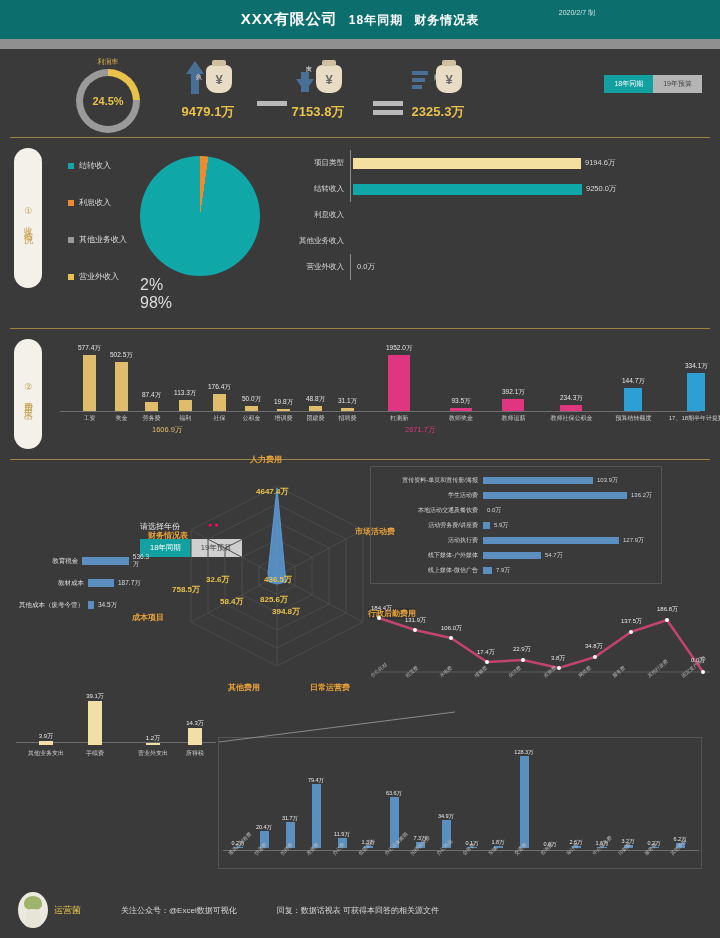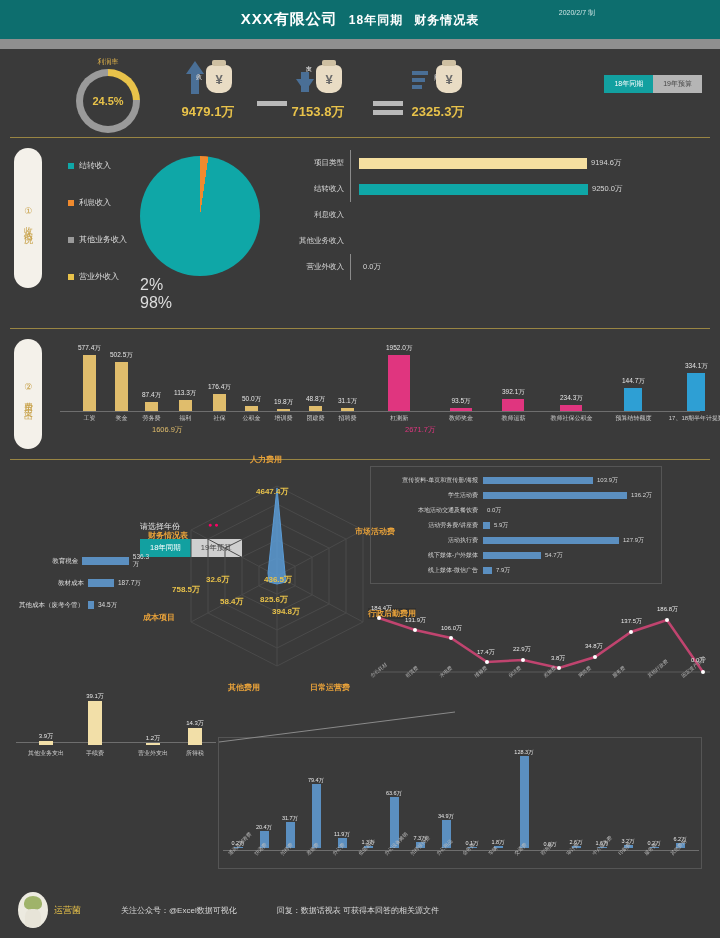--- a/index.html
+++ b/index.html
@@ -62,21 +62,21 @@
   .income{position:relative;height:190px;}
   .legend{position:absolute;left:68px;top:22px;}
   .legend div{display:flex;align-items:center;margin-bottom:26px;font-size:8px;color:#ddd;}
   .legend i{width:6px;height:6px;margin-right:5px;display:inline-block;}
   .pie-wrap{position:absolute;left:140px;top:18px;width:120px;height:120px;}
   .pie{width:120px;height:120px;border-radius:50%;
     background:conic-gradient(from 0deg,#f08a2e 0deg 8deg,#0fa7a7 8deg 360deg);}
   .hbar-chart{position:absolute;left:272px;top:12px;width:420px;}
   .hbar-row{display:flex;align-items:center;height:26px;}
   .hbar-name{width:78px;text-align:right;font-size:7.5px;color:#d8d8d8;padding-right:6px;}
-  .hbar-axis{border-left:1px solid #8a8a8a;height:26px;display:flex;align-items:center;padding-left:8px;flex:1;}
+  .hbar-axis{border-left:1px solid #8a8a8a;height:26px;display:flex;align-items:center;padding-left:2px;flex:1;}
   .hbar{height:11px;}
   .hbar-val{font-size:7.5px;color:#d8d8d8;margin-left:4px;white-space:nowrap;}
   
   .expense{position:relative;height:130px;}
   .colchart{position:absolute;left:60px;top:4px;width:650px;height:100px;}
   .col{position:absolute;bottom:22px;display:flex;flex-direction:column;align-items:center;}
   .col .v{font-size:6.5px;margin-bottom:2px;white-space:nowrap;}
   .col .bar{width:13px;}
   .col .n{position:absolute;top:100%;margin-top:3px;font-size:6px;color:#cfcfcf;white-space:nowrap;}
   .axisline{position:absolute;left:0;top:78px;width:640px;height:1px;background:#6e6e6e;}
@@ -375,21 +375,21 @@
     <div class="rval" style="left:104px;top:20px;">4647.4万</div>
     <div class="rval" style="left:112px;top:108px;">436.5万</div>
     <div class="rval" style="left:108px;top:128px;">825.6万</div>
     <div class="rval" style="left:82px;top:140px;margin-left:38px;">394.8万</div>
     <div class="rval" style="left:68px;top:130px;">58.4万</div>
     <div class="rval" style="left:20px;top:118px;">758.5万</div>
     <div class="rval" style="left:54px;top:108px;">32.6万</div>
   </div>
 
   <div class="rlabel" style="left:148px;top:70px;">财务情况表</div>
-  <div class="rlabel" style="left:143px;top:152px;">成本项目</div>
+  <div class="rlabel" style="left:132px;top:152px;">成本项目</div>
   <div class="rlabel" style="left:228px;top:222px;">其他费用</div>
   <div class="rlabel" style="left:310px;top:222px;">日常运营费</div>
   <div class="rlabel" style="left:355px;top:66px;">市场活动费</div>
 
   <div class="taxbars">
     <div class="taxrow">
       <div class="nm">教育税金</div>
       <div class="bb" style="width:50px"></div>
       <div class="vv">536.3万</div>
     </div>

